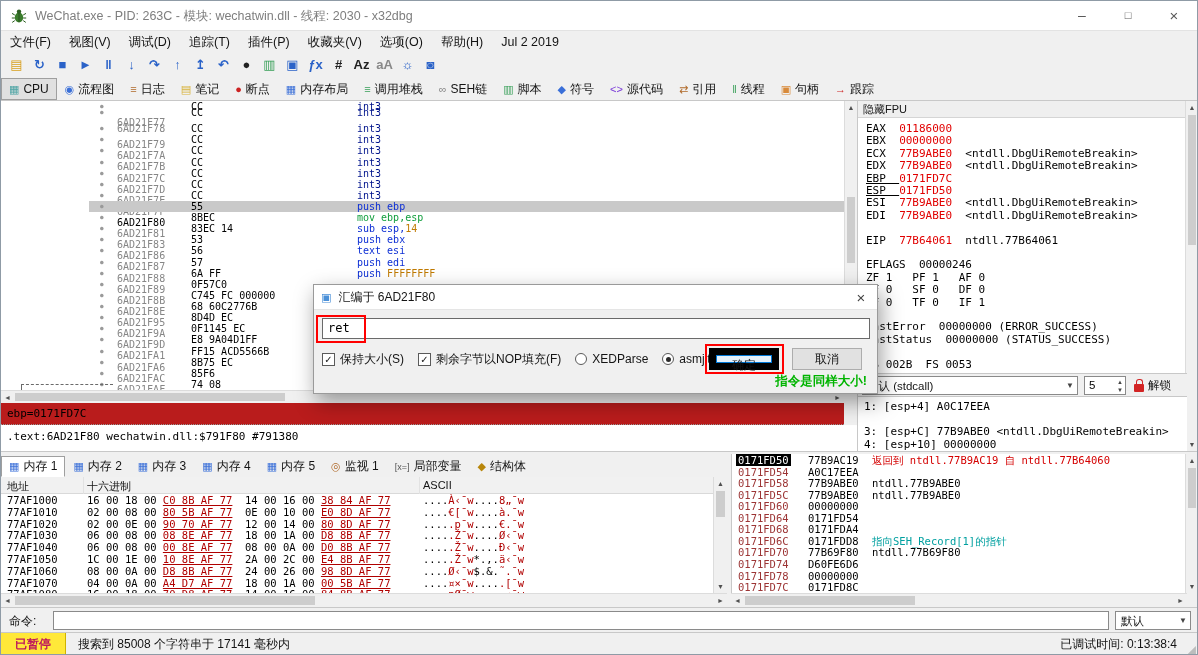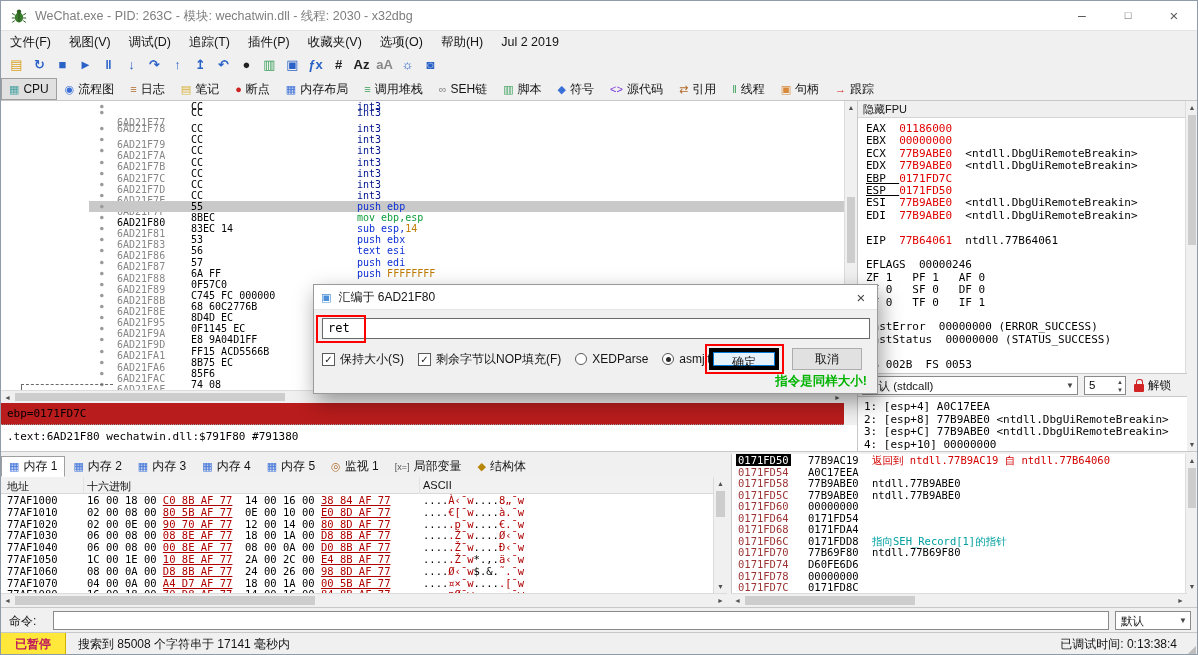--- a/index.html
+++ b/index.html
@@ -133,21 +133,21 @@
   #dlg-close{margin-left:auto;width:32px;text-align:center;color:#444;font-size:15px;}
   #dlg-input{position:absolute;left:8px;top:33px;width:548px;height:21px;background:#fff;border:1px solid #6a6a6a;
              font:12px "DejaVu Sans Mono","Liberation Mono",monospace;padding:2px 5px;color:#000;}
   #dlgctl{position:absolute;left:8px;top:63px;height:22px;display:flex;align-items:center;}
   .ctl{display:inline-flex;align-items:center;gap:5px;margin-right:14px;font-size:12px;color:#141414;white-space:nowrap;}
   .chkbox{width:13px;height:13px;border:1px solid #5a5a5a;background:#fff;font-size:10px;line-height:11px;text-align:center;color:#1a1a1a;}
   .radbox{width:12px;height:12px;border:1px solid #5a5a5a;background:#fff;border-radius:50%;position:relative;}
   .radbox.radsel:before{content:"";position:absolute;left:2.5px;top:2.5px;width:5px;height:5px;border-radius:50%;background:#2b2b2b;}
   .dbtn{position:absolute;top:63px;width:70px;height:22px;background:#e1e1e1;border:1px solid #adadad;font-size:12px;
         text-align:center;line-height:20px;color:#141414;}
-  #btn-ok{left:395px;border:4px solid #000000;box-shadow:inset 0 0 0 1px #0078d7;background:#e5f1fb;}
+  #btn-ok{left:395px;border:7px solid #000000;box-shadow:inset 0 0 0 1px #0078d7;background:#e5f1fb;}
   #btn-cancel{left:478px;}
   #dlg-hint{position:absolute;right:10px;top:88px;color:#00b400;font-weight:bold;font-size:12.5px;}
   .ann{position:absolute;border:2px solid #ff0000;z-index:60;}
   #ann1{left:2px;top:30px;width:50px;height:28px;}
   #ann2{left:391px;top:59px;width:79px;height:30px;}
 </style>
 </head>
 <body>
 
 <div class="win">
@@ -341,21 +341,20 @@
     <div id="cccombo"><span>默认 (stdcall)</span><span class="arr">▼</span></div>
     <div id="ccspin"><span>5</span><span class="arrs">▲<br>▼</span></div>
     <div id="cclock">
         <span class="mini-lock"></span>
         <span>解锁</span>
       </div>
   </div>
 
   <div id="args">
       <div class="aline" style="top: 3px;">1: [esp+4] A0C17EEA</div>
-      <div class="aline" style="top: 15.6px;">2: [esp+8] 77B9ABE0 &lt;ntdll.DbgUiRemoteBreakin&gt;</div>
       <div class="aline" style="top: 28.2px;">3: [esp+C] 77B9ABE0 &lt;ntdll.DbgUiRemoteBreakin&gt;</div>
       <div class="aline" style="top: 40.8px;">4: [esp+10] 00000000</div>
     </div>
 
   <div class="sbh" style="left:0;top:389px;width:843px;height:13px;">
     <div class="sbah" style="left:0;">◄</div>
     <div class="sbah" style="right:0;">►</div>
     <div class="thumbh" style="left:14px;width:270px;"></div>
   </div>
 

